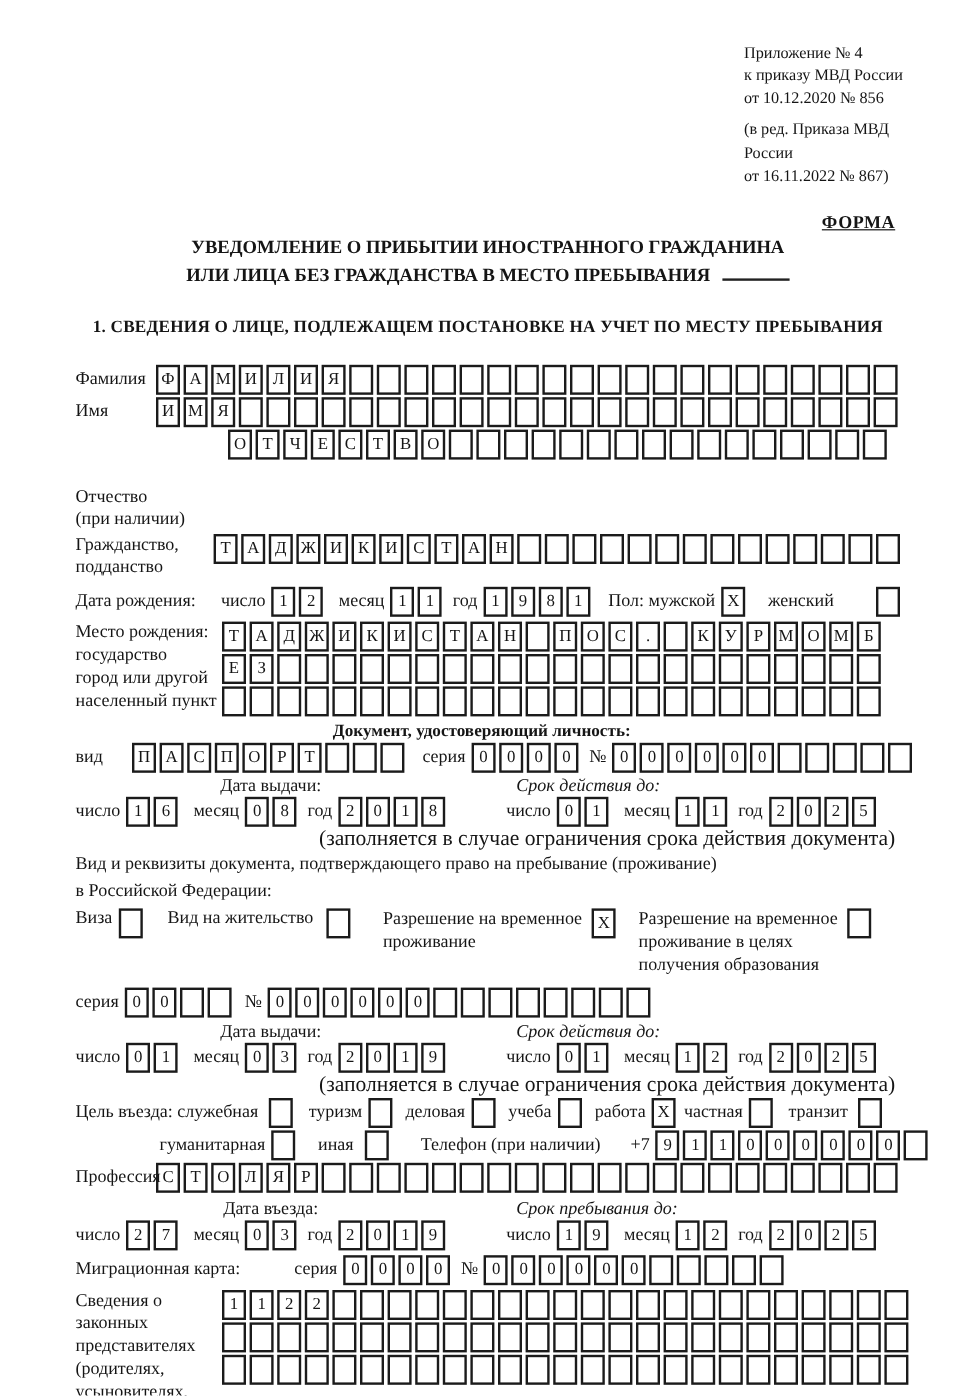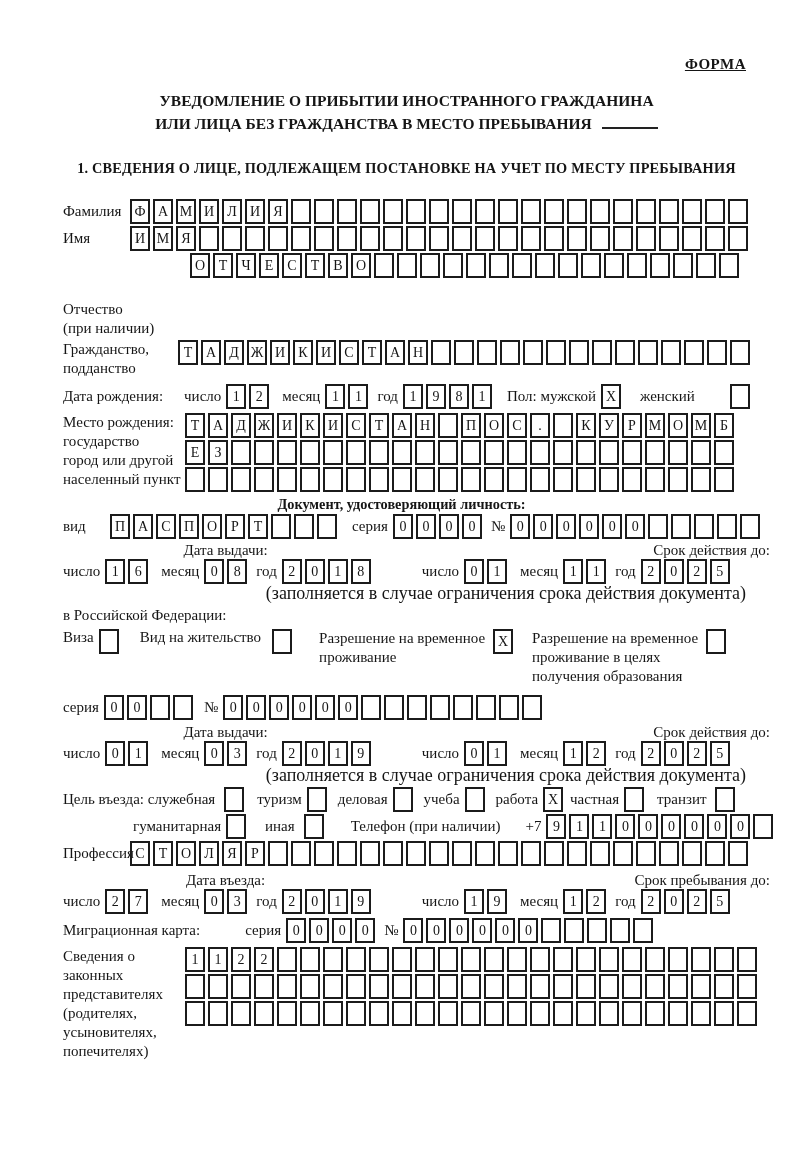--- a/index.html
+++ b/index.html
@@ -6,21 +6,21 @@
   html,body { background:#ffffff; }
   body {
     width:800px; height:1163px; overflow:hidden;
     color:#151515; font-family:"Liberation Serif", serif; font-size:15px;
   }
   .page { padding:34px 30px 0 63px; }
 
   .hdr { margin-left:557px; font-size:13.5px; line-height:1.42; }
   .hdr .sub { margin-top:7px; }
   .forma { text-align:right; padding-right:24px; font-weight:bold; margin-top:22px; font-size:15px; letter-spacing:.5px;text-decoration:underline; }
-  .title { text-align:center; font-weight:bold; font-size:15.5px; margin-top:16px; line-height:1.5; margin-left:-20px; }
+  .title { text-align:center; font-weight:bold; font-size:15.5px; margin-top:0; line-height:1.5; margin-left:-20px; }
   .blank-line { display:inline-block; width:56px; border-bottom:2px solid #222; margin-left:10px; }
   .s1 { text-align:center; font-weight:bold; font-size:14.3px; margin-top:24px; margin-left:-20px; letter-spacing:.2px; }
 
   .form { margin-top:22px; }
   .frow { display:flex; align-items:center; margin-bottom:2px; }
   .frow.top { align-items:flex-start; }
   .lbl, .ilbl { flex-shrink:0; white-space:nowrap; }
   .ilbl { margin-right:5px; }
   .cells { display:flex; flex-shrink:0; }
   .cellrow { display:flex; margin-bottom:2px; }
@@ -32,35 +32,42 @@
   .w47 { width:47px; } .w67 { width:67px; } .w115 { width:115px; } .w122 { width:122px; } .w127 { width:127px;margin-top:47px; }
   .ml4{margin-left:4px}.ml6{margin-left:6px}.ml8{margin-left:8px}.ml10{margin-left:10px}
   .ml12{margin-left:12px}.ml16{margin-left:16px}.ml18{margin-left:18px}.ml20{margin-left:20px}
   .ml24{margin-left:24px}.ml30{margin-left:30px}.ml40{margin-left:40px}
   .ml48{margin-left:48px}
   .mb0{margin-bottom:0}.mb4{margin-bottom:4px}.mb6{margin-bottom:6px}
 
   .doc-heading { text-align:center; font-weight:bold; font-size:14.3px; line-height:17px; margin:2px 30px 1px 0; }
   .hdr2 { display:flex; line-height:16px; margin:3px 0 1px 0; }
   .hdr2 .h1 { width:335px; text-align:center; }
-  .hdr2 .h2 { width:350px; margin-left:42px; text-align:right; }
+  .hdr2 .h2 { width:350px; margin-left:42px; text-align:left;font-style:italic; }
   .note { font-size:18px; line-height:16px; margin:1px 24px 4px auto; width:max-content; }
   .plain { line-height:21px; margin-bottom:2px; }
   .resopts { margin-top:3px; margin-bottom:9px; }
   .opt { display:flex; align-items:flex-start; flex-shrink:0; }
   .opt-txt { line-height:19px; }
   .opt-txt .line { display:block; }
   .ind70 { padding-left:70px; }
   .caption { font-size:13.3px; line-height:16px; margin-top:8px; text-align:center; width:560px; }
 </style>
 </head>
 <body>
 
 <div class="page">
 
+  <div class="hdr">
+    <div>Приложение № 4</div>
+    <div>к приказу МВД России</div>
+    <div>от 10.12.2020 № 856</div>
+    <div class="sub">(в ред. Приказа МВД России</div>
+    <div>от 16.11.2022 № 867)</div>
+  </div>
 
   <div class="forma">ФОРМА</div>
 
   <div class="title">
     <div>УВЕДОМЛЕНИЕ О ПРИБЫТИИ ИНОСТРАННОГО ГРАЖДАНИНА</div>
     <div><span>ИЛИ ЛИЦА БЕЗ ГРАЖДАНСТВА В МЕСТО ПРЕБЫВАНИЯ</span><span class="blank-line"></span></div>
   </div>
 
   <div class="s1">1. СВЕДЕНИЯ О ЛИЦЕ, ПОДЛЕЖАЩЕМ ПОСТАНОВКЕ НА УЧЕТ ПО МЕСТУ ПРЕБЫВАНИЯ</div>
 
@@ -386,20 +393,21 @@
       <span class="ilbl ml6">год</span>
       <span class="cells">
           <span class="cell">2</span>
           <span class="cell">0</span>
           <span class="cell">2</span>
           <span class="cell">5</span>
         </span>
     </div>
     <div class="note">(заполняется в случае ограничения срока действия документа)</div>
 
+    <div class="plain">Вид и реквизиты документа, подтверждающего право на пребывание (проживание)</div>
     <div class="plain">в Российской Федерации:</div>
     <div class="frow top resopts">
       <span class="ilbl">Виза</span>
       <span class="cell"></span>
       <span class="ilbl ml18">Вид на жительство</span>
       <span class="cell ml6"></span>
       <span class="opt ml24">
         <span class="opt-txt">
           <span class="line">Разрешение на временное</span>
           <span class="line">проживание</span>

